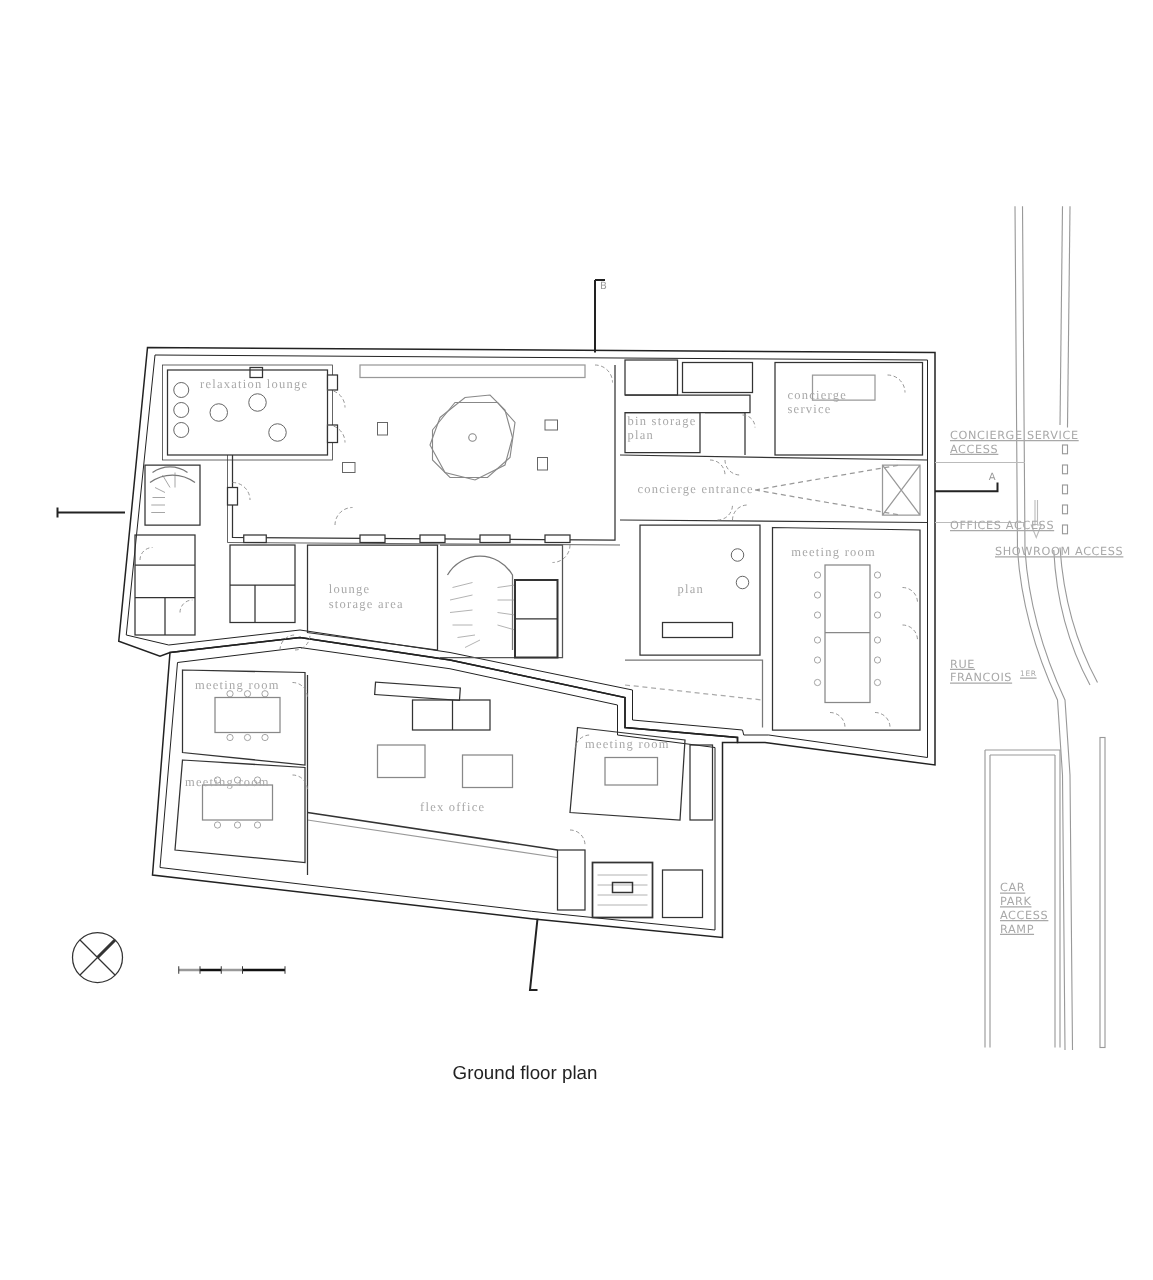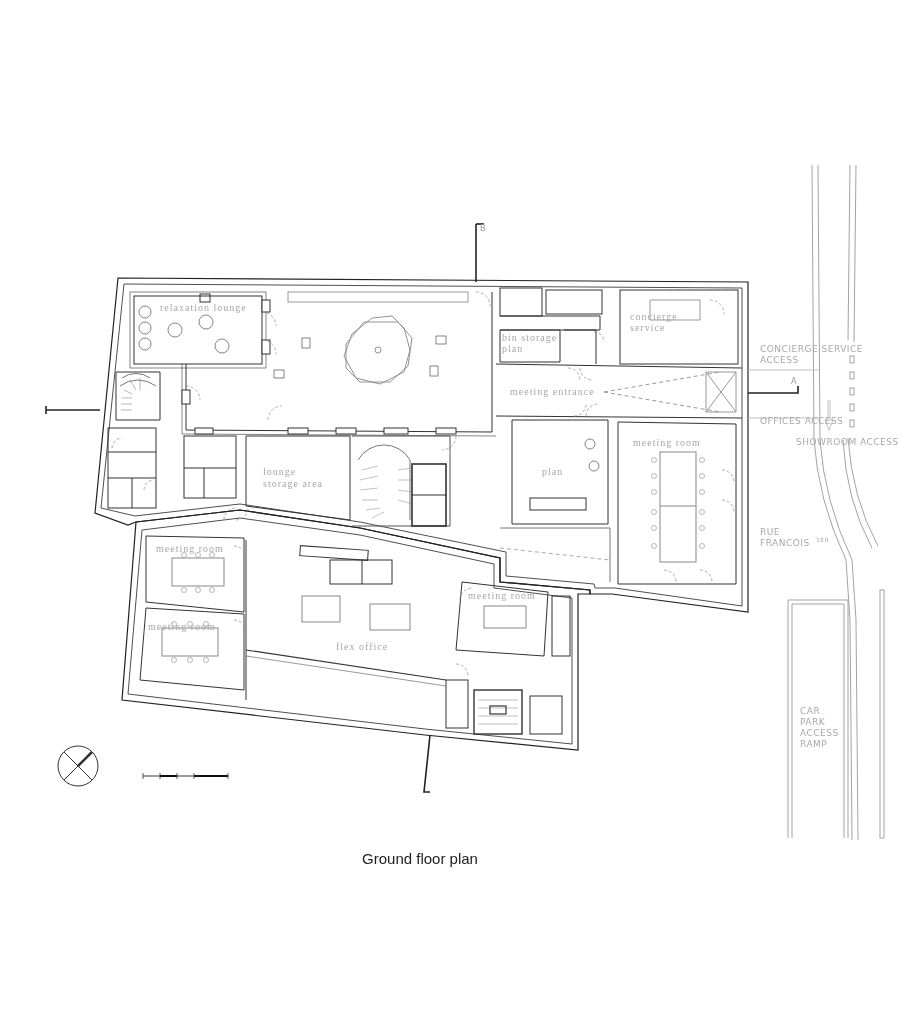--- a/index.html
+++ b/index.html
@@ -2,21 +2,21 @@
 <html><head>
 <meta charset="utf-8">
 <style>
   html, body { margin: 0; padding: 0; background: #ffffff; }
   body { width: 922px; height: 1024px; position: relative; overflow: hidden;
          font-family: "Liberation Sans", sans-serif; }
   #plan { position: absolute; left: 0; top: 0; }
   .lbl { position: absolute; font-family: Liberation Serif, serif; font-size: 10px;
          color: #a8a8a8; letter-spacing: 1px; white-space: pre; line-height: 11px; }
   .st { position: absolute; font-family: "DejaVu Sans", sans-serif; font-size: 9px;
-        color: #a8a8a8; letter-spacing: 0.5px; line-height: 11px; white-space: pre; }
+        color: #a8a8a8; letter-spacing: 0.5px; line-height: 11px; white-space: pre; text-decoration: underline; }
   .caption { position: absolute; left: 0; width: 840px; top: 850px; text-align: center;
              font-family: "Liberation Sans", sans-serif; font-size: 15px; color: #222; }
   .mk { position: absolute; font-family: "DejaVu Sans", sans-serif; font-size: 8px; color: #999; }
 </style>
 </head>
 <body>
 
 <svg id="plan" width="922" height="1024" viewBox="0 0 922 1024" xmlns="http://www.w3.org/2000/svg">
   <g fill="none" stroke="#222" stroke-width="1.2">
 
@@ -237,21 +237,21 @@
 </svg>
 
 <div class="mk" style="left:480px;top:224px">B</div>
 <div class="mk" style="left:791px;top:377px">A</div>
 
 <div class="lbl" style="left:160px;top:302px">relaxation lounge</div>
 <div class="lbl" style="left:502px;top:332px">bin storage</div>
 <div class="lbl" style="left:502px;top:343px">plan</div>
 <div class="lbl" style="left:630px;top:311px">concierge</div>
 <div class="lbl" style="left:630px;top:322px">service</div>
-<div class="lbl" style="left:510px;top:386px">meeting entrance</div>
+<div class="lbl" style="left:510px;top:386px">concierge entrance</div>
 <div class="lbl" style="left:263px;top:466px">lounge</div>
 <div class="lbl" style="left:263px;top:478px">storage area</div>
 <div class="lbl" style="left:542px;top:466px">plan</div>
 <div class="lbl" style="left:633px;top:437px">meeting room</div>
 <div class="lbl" style="left:156px;top:543px">meeting room</div>
 <div class="lbl" style="left:148px;top:621px">meeting room</div>
 <div class="lbl" style="left:468px;top:590px">meeting room</div>
 <div class="lbl" style="left:336px;top:641px">flex office</div>
 
 <div class="st" style="left:760px;top:344px">CONCIERGE SERVICE</div>

